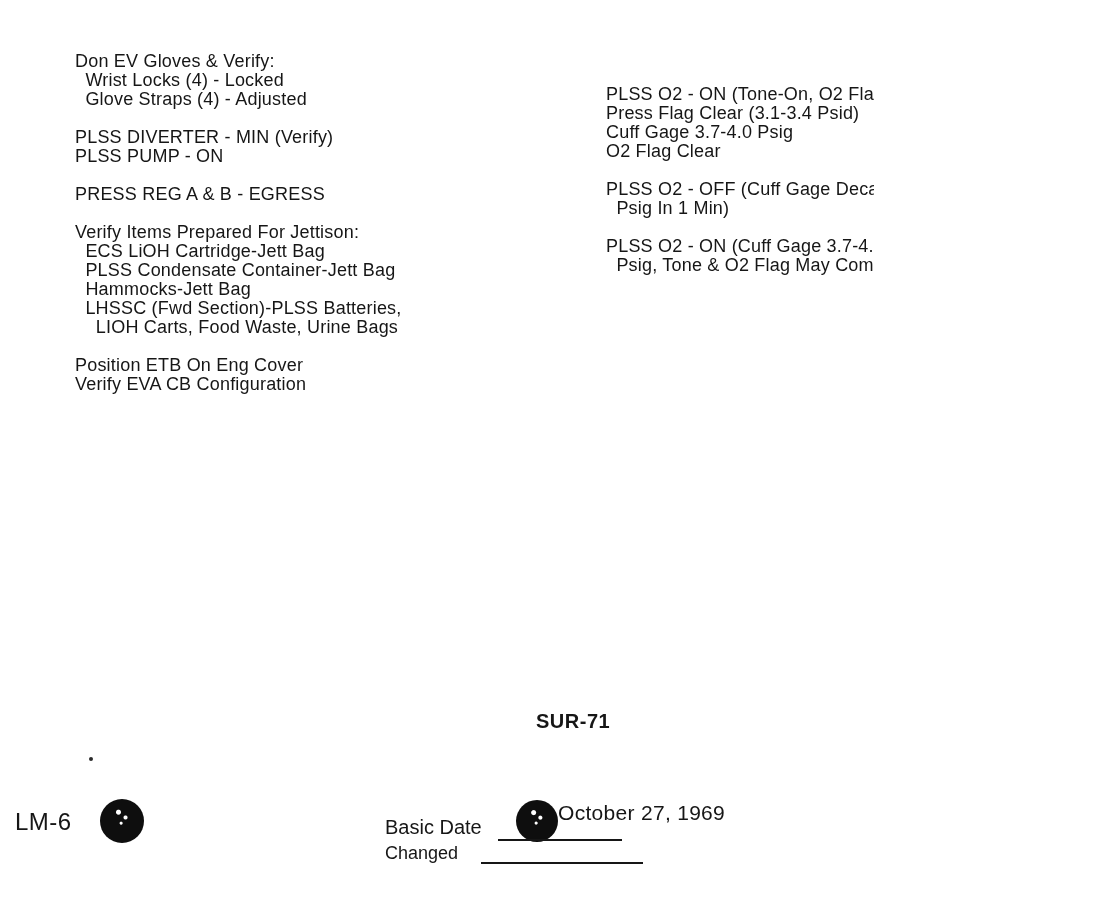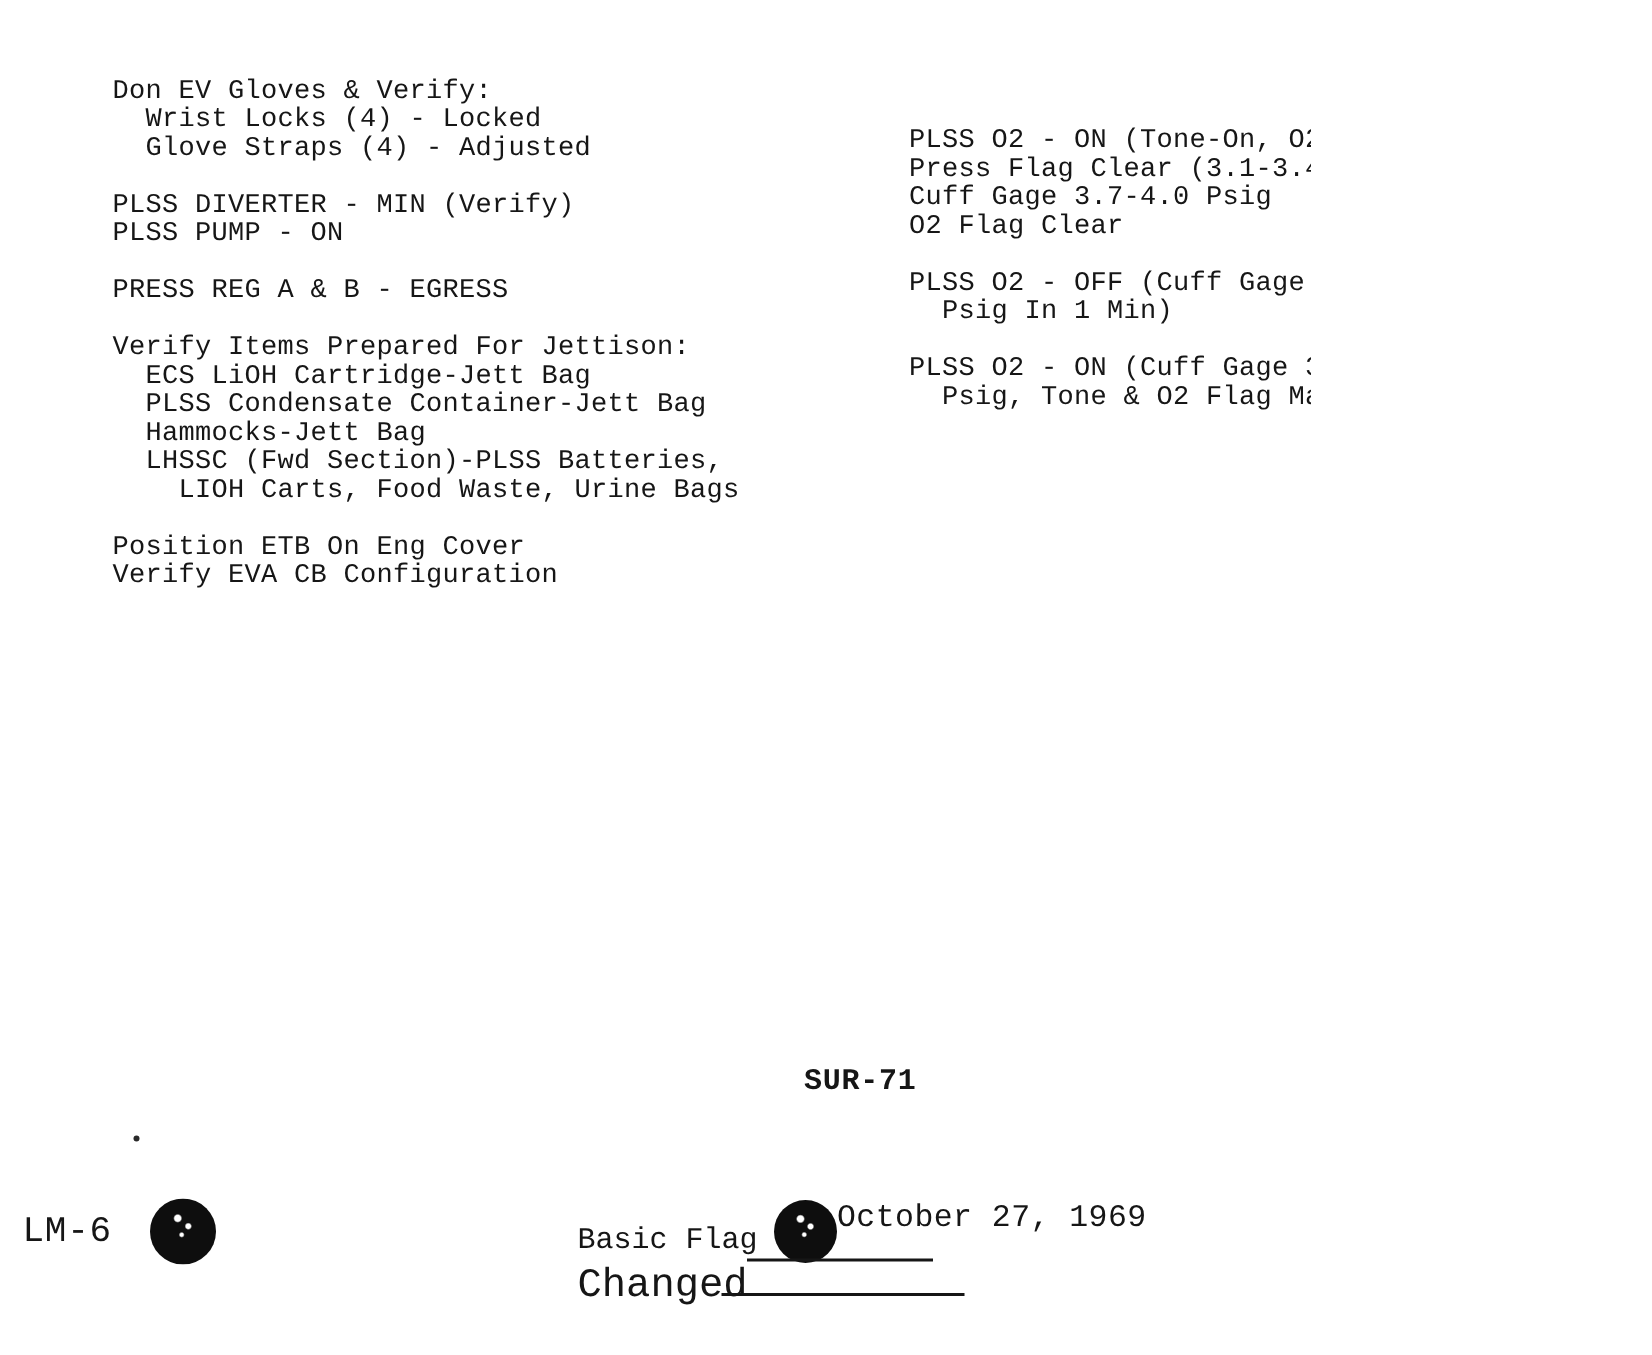--- a/index.html
+++ b/index.html
@@ -3,21 +3,21 @@
 <meta charset="utf-8">
 <style>
   * { margin: 0; padding: 0; box-sizing: border-box; }
   html, body { background: #ffffff; }
   .page {
     position: relative;
     width: 874px;
     height: 903px;
     background: #ffffff;
     overflow: hidden;
-    font-family: Liberation Mono, monospace;
+    font-family: Liberation Sans, sans-serif;
     color: #161616;
     -webkit-font-smoothing: none;
   }
   pre.proc {
     font-family: inherit;
     font-size: 18px;
     line-height: 19px;
     letter-spacing: 0.2px;
     white-space: pre;
     color: #161616;
@@ -88,21 +88,21 @@
   .basic-date-label {
     position: absolute;
     left: 385px;
     top: 816px;
     font-size: 20px;
   }
   .changed-label {
     position: absolute;
     left: 385px;
     top: 843px;
-    font-size: 27px;
+    font-size: 18px;
   }
   .rule {
     position: absolute;
     height: 2px;
     background: #161616;
   }
   .basic-date-rule { left: 498px; top: 839px; width: 124px; }
   .changed-rule    { left: 481px; top: 862px; width: 162px; }
   .basic-date-value {
     position: absolute;
@@ -152,21 +152,21 @@
   <div class="page-number">SUR-71</div>
 
   <div class="speck"></div>
 
   <span class="vehicle-id">LM-6</span>
 
   <span class="punch-hole hole-left"></span>
   <span class="punch-hole hole-mid"></span>
   <span class="punch-hole hole-right"></span>
 
-  <span class="basic-date-label">Basic Flag</span>
+  <span class="basic-date-label">Basic Date</span>
 
   <span class="rule basic-date-rule"></span>
 
   <span class="basic-date-value">October 27, 1969</span>
 
   <span class="changed-label">Changed</span>
 
   <span class="rule changed-rule"></span>
 
 </div>

